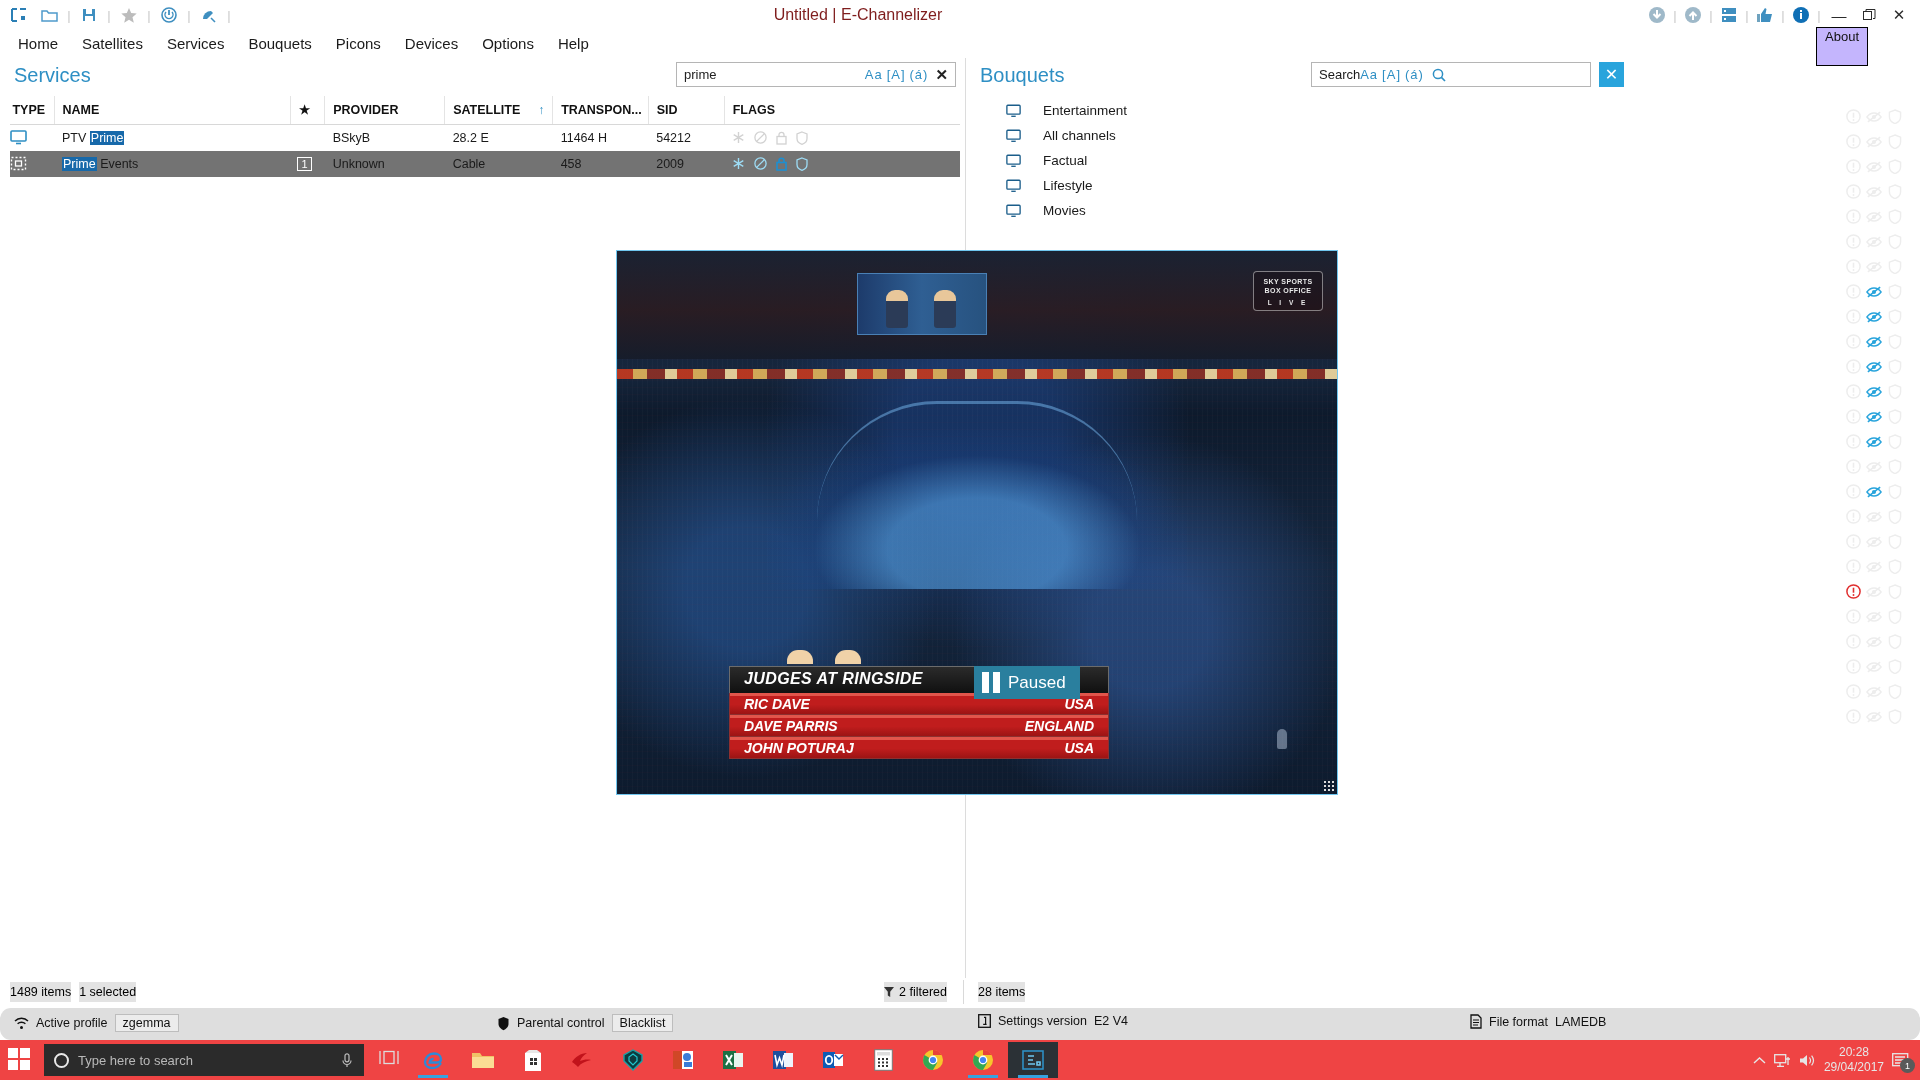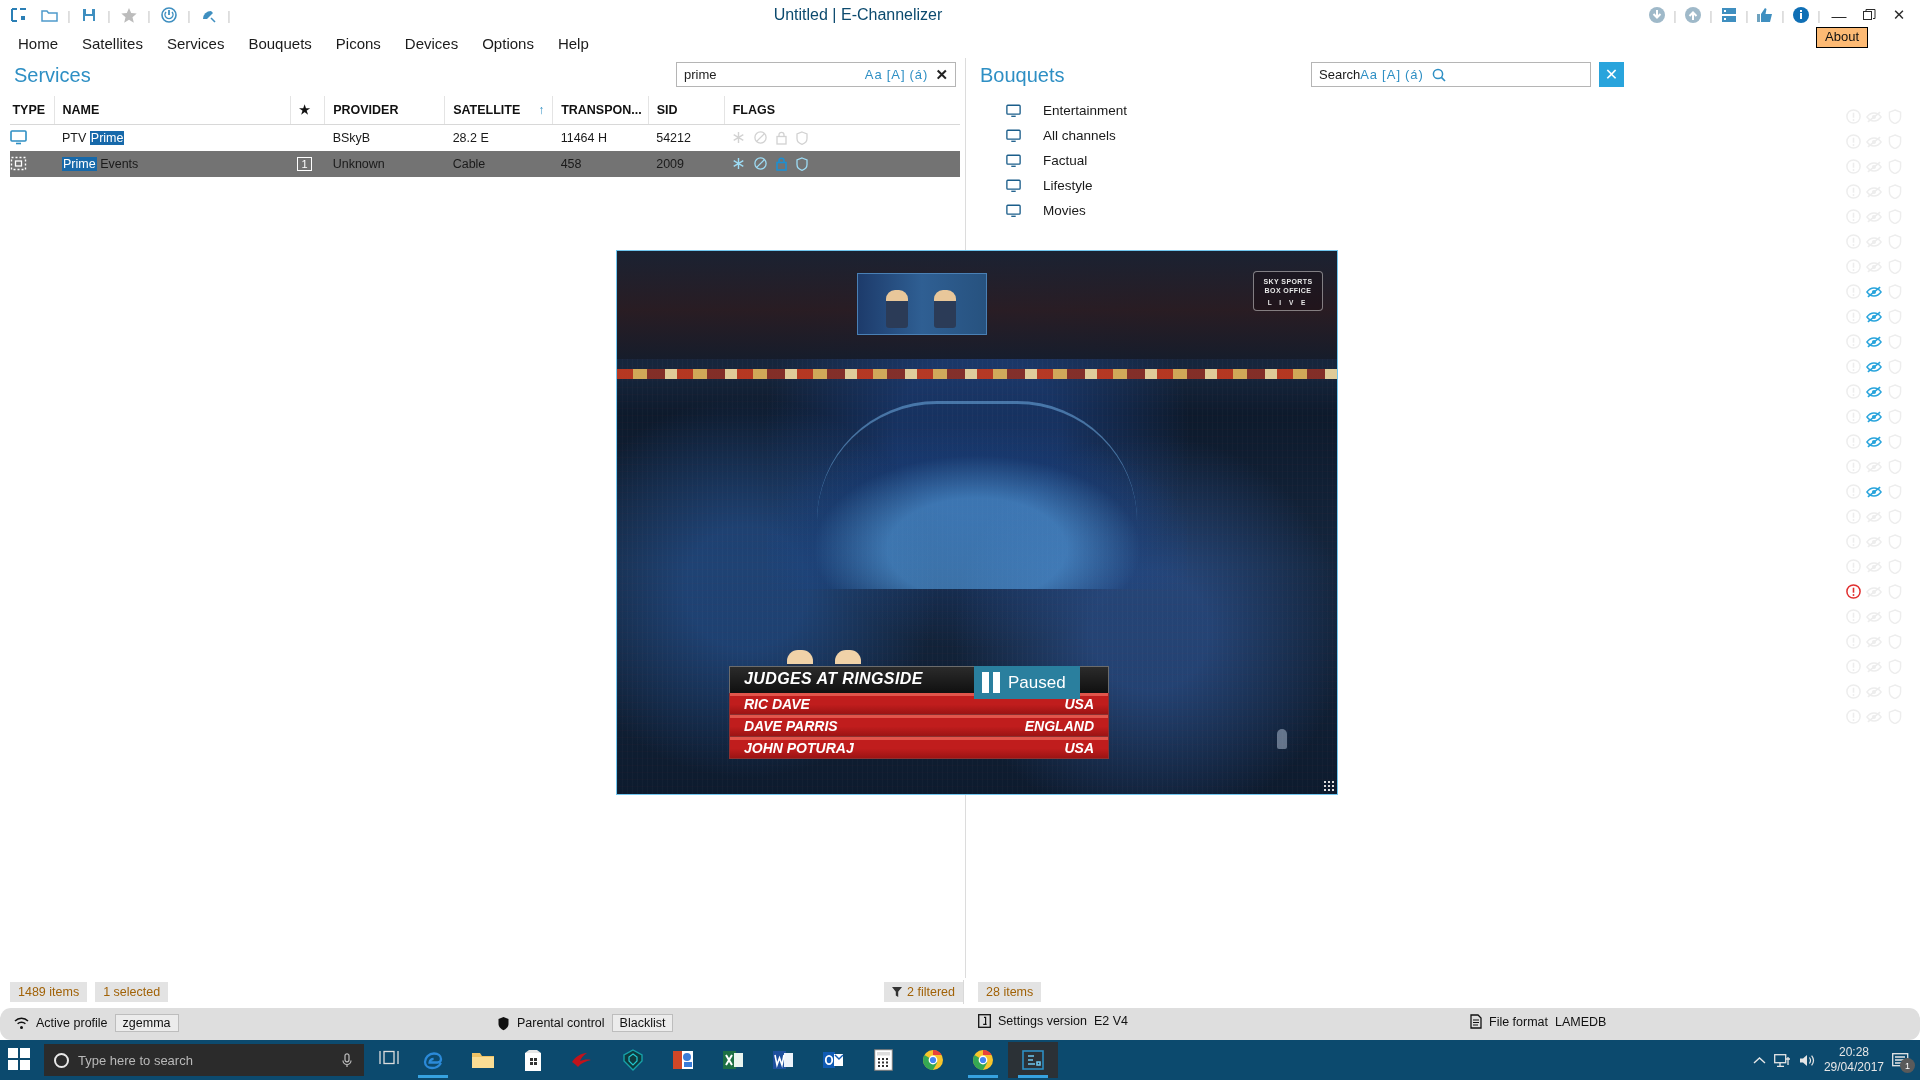--- a/index.html
+++ b/index.html
@@ -18,31 +18,31 @@
     background:#ffffff;
   }
   .tb-icons { position:absolute; left:4px; top:2px; display:flex; align-items:center; gap:0px; }
   .tb-ico {
     width:30px; height:26px; display:flex; align-items:center; justify-content:center;
     color:#3f8fc0;
   }
   .tb-sep { color:#c9c9c9; font-size:13px; width:10px; text-align:center; }
   .tb-title {
     position:absolute; left:0; top:0; width:1716px; height:30px;
-    line-height:30px; text-align:center; font-size:16px; color:#0c4a6e;
+    line-height:30px; text-align:center; font-size:16px; color:#7f1d1d;
   }
   .tb-right { position:absolute; right:6px; top:2px; display:flex; align-items:center; }
   .tb-right .tb-ico { width:26px; }
   .winbtn {
     width:30px; height:26px; display:flex; align-items:center; justify-content:center;
     font-size:15px; color:#2b2b2b;
   }
   .about-tip {
     position:absolute; right:52px; top:27px;
-    border:1px solid #000; background:#fdba74; padding:1px 8px 3px 8px;
+    border:1px solid #000; background:#c4b5fd; padding:1px 8px 21px 8px;
     font-size:13px; color:#111; z-index:60;
   }
 
   
   .menubar {
     position:absolute; left:0; top:30px; width:1920px; height:26px;
     display:flex; align-items:center; padding-left:6px; font-size:15px; color:#1b1b1b;
   }
   .menubar .mi { padding:2px 12px; }
 
@@ -207,38 +207,38 @@
   }
   .v-person {
     position:absolute; right:50px; bottom:45px; width:10px; height:20px;
     background:rgba(200,215,235,.45); border-radius:5px 5px 2px 2px;
   }
 
   
   .countbar { position:absolute; left:0; top:978px; width:1920px; height:30px; background:#fff; }
   .chip {
     display:inline-flex; align-items:center; gap:5px;
-    background:#e3e3e3; color:#a16207; font-size:12.5px; padding:3px 8px;
+    background:#e3e3e3; color:#000000; font-size:12.5px; padding:3px 0;
   }
   .cb-left { position:absolute; left:10px; top:4px; display:flex; gap:8px; }
   .cb-mid  { position:absolute; left:884px; top:4px; }
   .cb-div  { position:absolute; left:963px; top:2px; width:1px; height:24px; background:#d9d9d9; }
   .cb-right{ position:absolute; left:978px; top:4px; }
 
   
   .statusbar {
     position:absolute; left:0; top:1008px; width:1920px; height:32px;
     background:#dedede; font-size:12.5px; color:#111;border-radius:11px;
   }
   .sb-item { position:absolute; top:6px; display:flex; align-items:center; gap:7px; }
   .sb-val { background:#ececec; border:1px solid #bdbdbd; padding:1px 7px; }
   .sb-val.plain { background:transparent; border:none; padding:0; }
 
   
-  .taskbar { position:absolute; left:0; top:1040px; width:1920px; height:40px; background:#0c4a6e; }
+  .taskbar { position:absolute; left:0; top:1040px; width:1920px; height:40px; background:#ef4444; }
   .tb-start { position:absolute; left:8px; top:8px; width:24px; height:24px; }
   .tb-start i { position:absolute; width:10px; height:10px; background:#fff; }
   .tb-start i:nth-child(1){ left:0; top:0; } .tb-start i:nth-child(2){ left:12px; top:0; }
   .tb-start i:nth-child(3){ left:0; top:12px; } .tb-start i:nth-child(4){ left:12px; top:12px; }
   .tb-search {
     position:absolute; left:44px; top:4px; width:320px; height:32px; background:#2b2b2b;
     display:flex; align-items:center; color:#b9b9b9; font-size:13px;
   }
   .tb-circ { width:15px; height:15px; border:2px solid #e8e8e8; border-radius:50%; margin:0 9px 0 10px; }
   .tb-mic { margin-left:auto; margin-right:12px; color:#bdbdbd; font-size:14px; }

